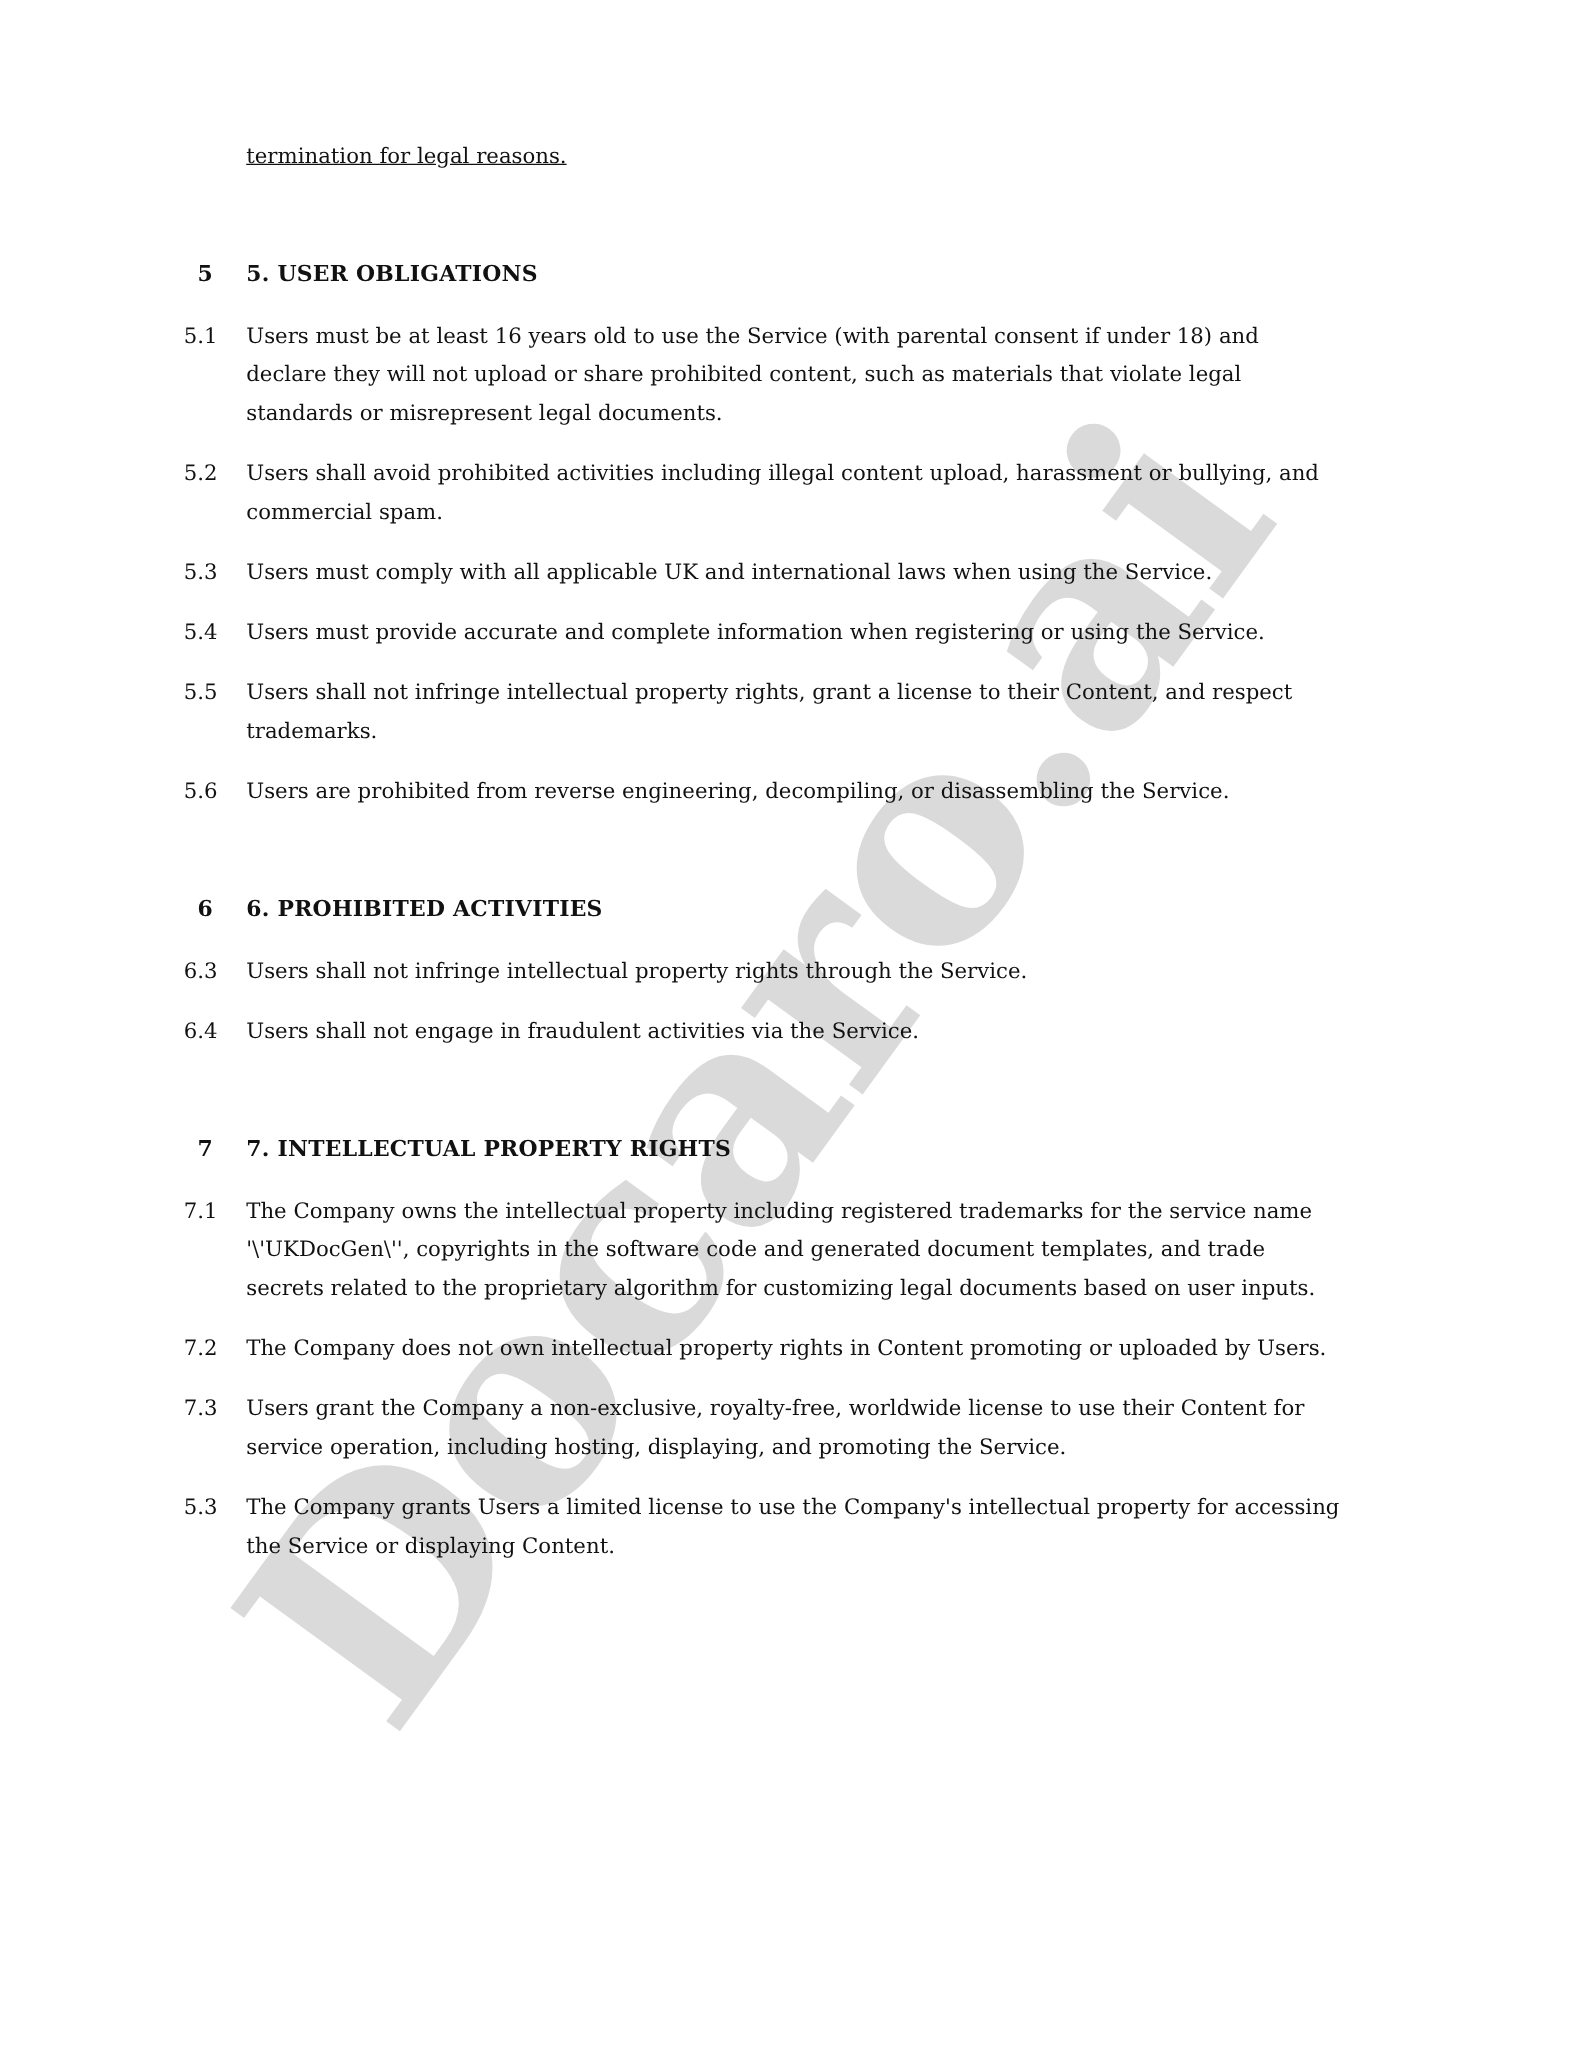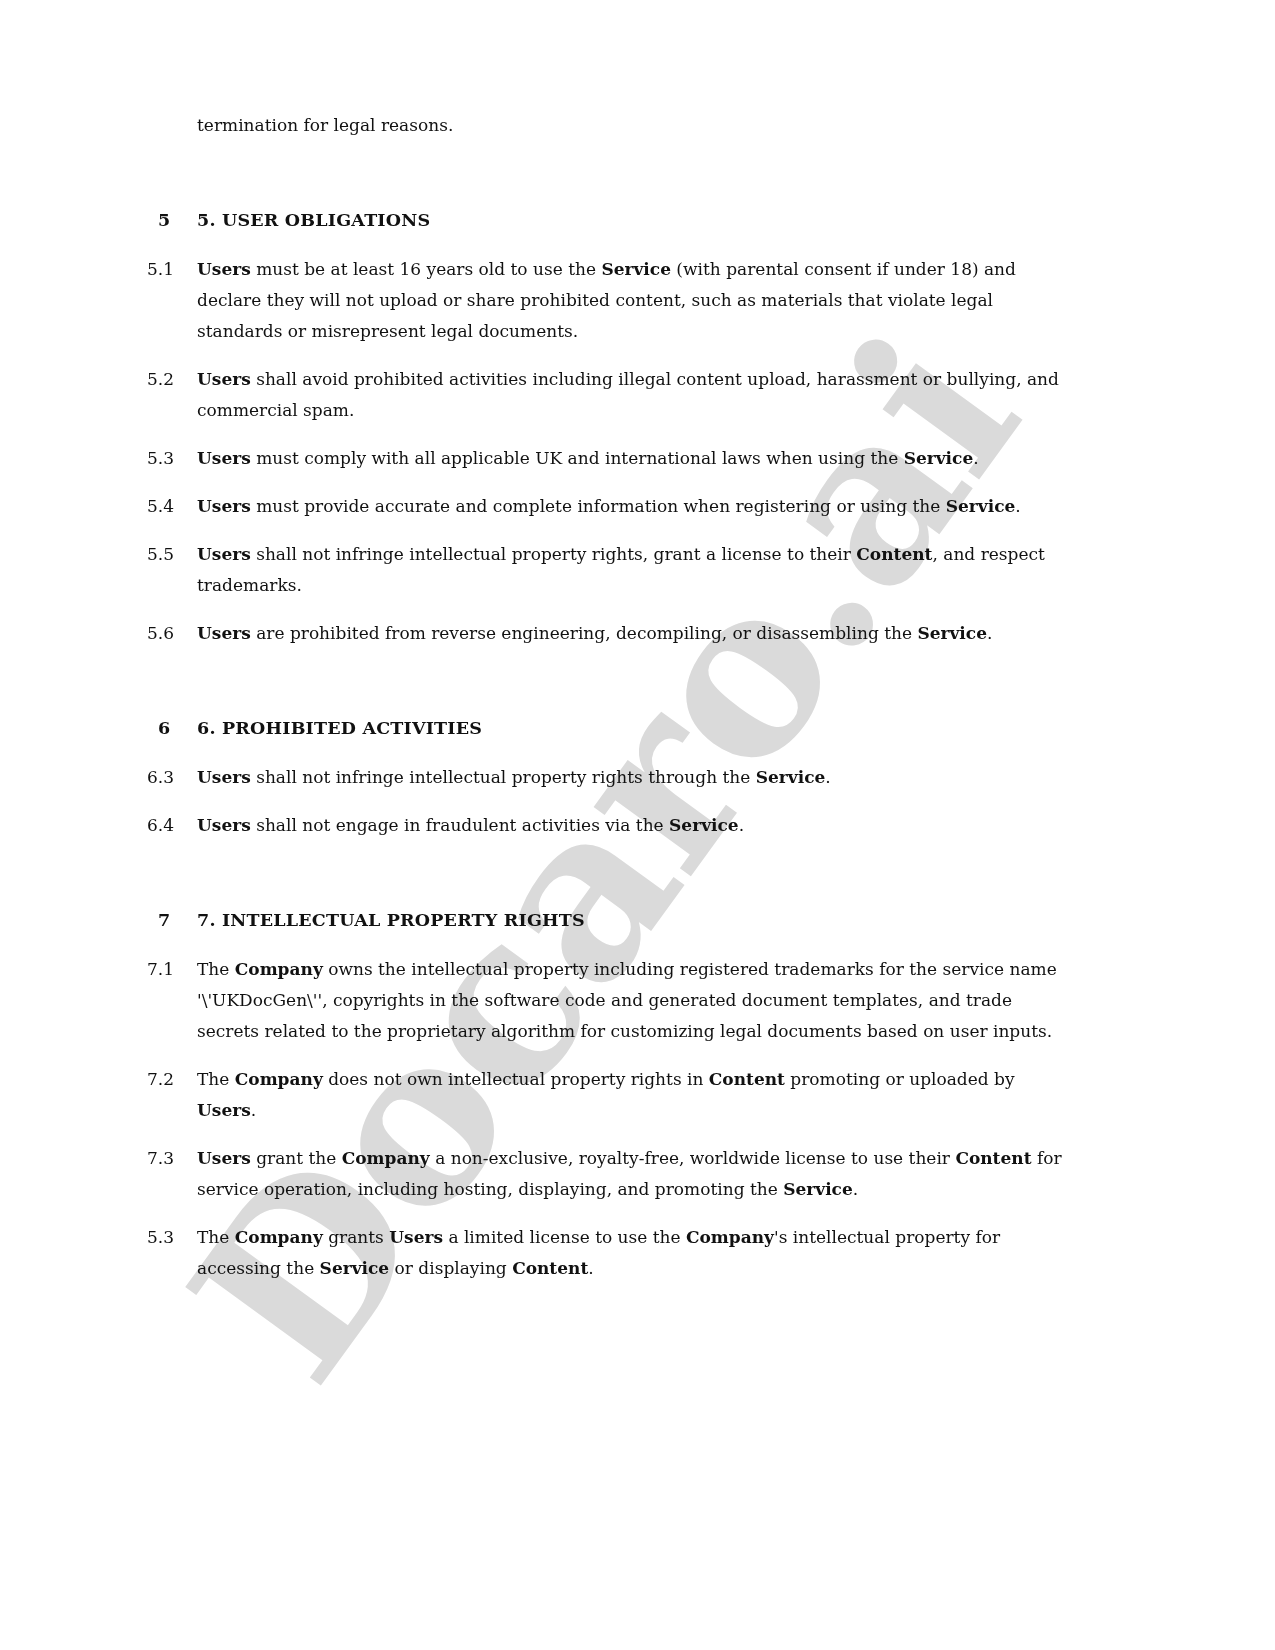--- a/index.html
+++ b/index.html
@@ -30,20 +30,21 @@
     position: absolute;
     left: 147px;
     top: 110px;
     width: 928px;
     z-index: 1;
   }
   .cont {
     margin: 0 0 6px 50px;
     font-size: 17px;
     line-height: 31px;
+    text-decoration: underline;
   }
   .hrow {
     display: flex;
     margin-top: 64px;
     margin-bottom: 18px;
     font-weight: 700;
   }
   .hnum {
     flex: 0 0 50px;
     box-sizing: border-box;
@@ -66,21 +67,21 @@
     flex: 0 0 50px;
     font-size: 17px;
     line-height: 31px;
   }
   .itext {
     margin: 0;
     flex: 1;
     font-size: 17px;
     line-height: 31px;
   }
-  .b { font-weight: 700; }
+  .b { font-weight: 400; }
   .r { font-weight: 400; }
 </style>
 </head>
 <body>
 
 <div class="page">
   <div class="watermark">Docaro.ai</div>
   <div class="content">
     <p class="cont">termination for legal reasons.</p>
     <div id="sections">

